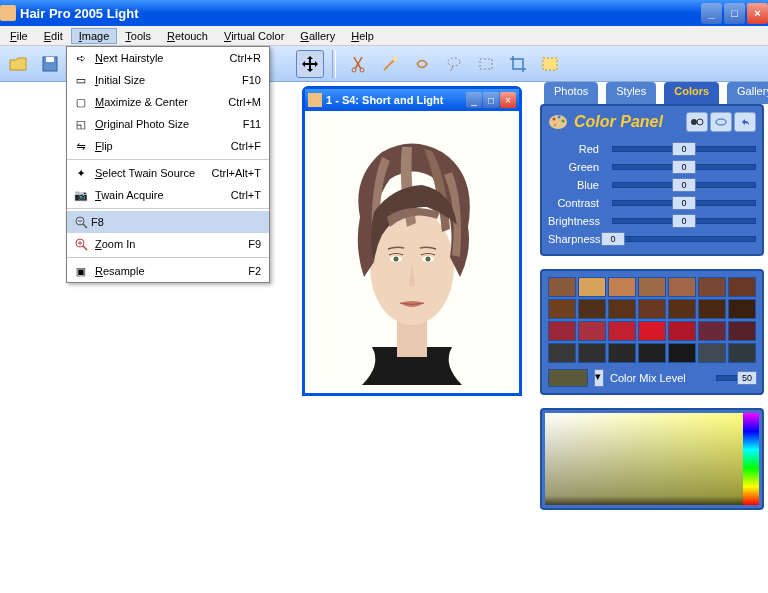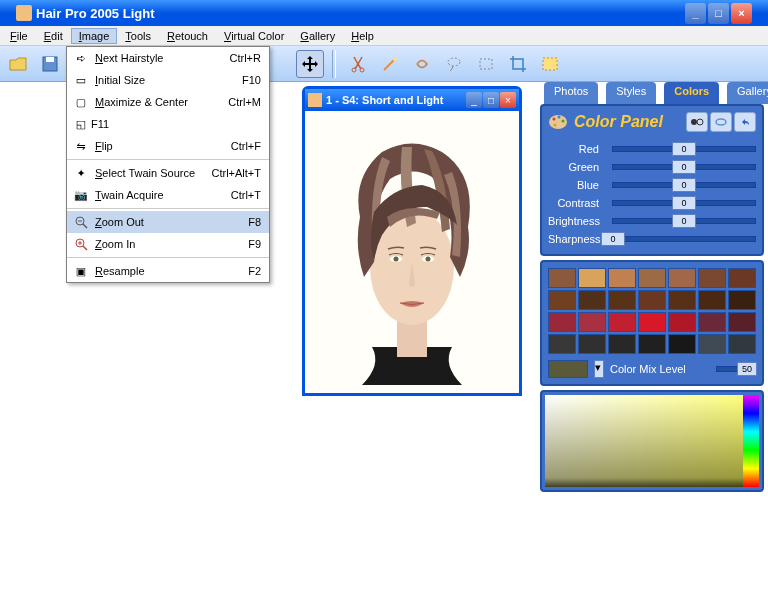--- a/index.html
+++ b/index.html
@@ -1,18 +1,18 @@
 <!DOCTYPE html>
 <html><head>
 <meta charset="utf-8">
 <style>
 * { box-sizing: border-box; margin: 0; padding: 0; font-family: Tahoma, sans-serif; font-size: 11px; }
 body { width: 768px; height: 593px; background: #fff; overflow: hidden; }
 
-.titlebar { height: 26px; background: linear-gradient(to bottom, #3d95ff 0%, #0054e3 50%, #0054e3 100%); display: flex; align-items: center; padding: 0 16px; color: #fff; }
+.titlebar { height: 26px; background: linear-gradient(to bottom, #3d95ff 0%, #0054e3 50%, #0054e3 100%); display: flex; align-items: center; padding: 0 0; color: #fff; }
 .titlebar .app-icon { width: 16px; height: 16px; margin-right: 4px; background: #f0c080; border-radius: 2px; }
 .titlebar .title { flex: 1; font-weight: bold; font-size: 13px; }
 .titlebar .win-btns { display: flex; gap: 2px; }
 .titlebar .win-btn { width: 21px; height: 21px; border-radius: 3px; display: flex; align-items: center; justify-content: center; font-weight: bold; color: #fff; }
 .min-btn, .max-btn { background: linear-gradient(to bottom, #7ba7e8, #3d6fc8); }
 .close-btn { background: linear-gradient(to bottom, #f5a090, #e04030); }
 
 .menubar { height: 20px; background: #f0f0f0; display: flex; align-items: center; padding: 0 2px; border-bottom: 1px solid #ccc; }
 .menubar .menu-item { padding: 2px 8px; cursor: default; }
 .menubar .menu-item.active { background: #c5d7ef; border: 1px solid #88a8d8; padding: 1px 7px; }
@@ -44,21 +44,21 @@
 .child-window .photo-area { height: calc(100% - 22px); background: #fffef8; display: flex; align-items: center; justify-content: center; position: relative; }
 
 
 .face-svg { width: 200px; height: 270px; }
 
 .right-panel { position: absolute; top: 82px; right: 4px; width: 224px; bottom: 4px; }
 .tabs { height: 22px; display: flex; gap: 8px; padding-left: 4px; }
 .tab { padding: 3px 10px; background: #5080d0; color: #fff; border-radius: 4px 4px 0 0; font-size: 11px; }
 .tab.active { background: #3060c0; color: #ffcc33; font-weight: bold; }
 
-.panel-box { background: #4070c8; border: 2px solid #2050a0; border-radius: 4px; padding: 6px; margin-bottom: 4px; }
+.panel-box { background: #4070c8; border: 2px solid #2050a0; border-radius: 4px; padding: 6px; margin-bottom: 13px; }
 .color-panel-header { display: flex; align-items: center; margin-bottom: 8px; }
 .color-panel-header .palette-icon { width: 20px; height: 18px; margin-right: 6px; }
 .color-panel-header .cp-title { flex: 1; color: #ffcc33; font-size: 16px; font-style: italic; font-weight: bold; }
 .color-panel-header .hdr-btns { display: flex; gap: 2px; }
 .color-panel-header .hdr-btn { width: 22px; height: 20px; background: #d0e0f8; border: 1px solid #88a8d0; border-radius: 3px; display: flex; align-items: center; justify-content: center; }
 
 .slider-row { display: flex; align-items: center; height: 17px; margin-bottom: 1px; }
 .slider-row .sl-label { width: 64px; text-align: right; color: #fff; padding-right: 13px; }
 .slider-row .sl-track { flex: 1; height: 6px; background: #2050a0; border: 1px solid #1840a0; position: relative; }
 .slider-row .sl-thumb { position: absolute; top: -5px; width: 24px; height: 14px; background: #d0e0f8; border: 1px solid #6080c0; font-size: 9px; display: flex; align-items: center; justify-content: center; color: #000; }
@@ -175,20 +175,21 @@
       <div class="menu-label"><u>I</u>nitial Size</div>
       <div class="menu-shortcut">F10</div>
     </div>
     <div class="menu-row">
       <div class="menu-icon" style="font-size: 11px;">▢</div>
       <div class="menu-label"><u>M</u>aximize &amp; Center</div>
       <div class="menu-shortcut">Ctrl+M</div>
     </div>
     <div class="menu-row">
       <div class="menu-icon" style="font-size: 11px;">◱</div>
+      <div class="menu-label"><u>O</u>riginal Photo Size</div>
       <div class="menu-shortcut">F11</div>
     </div>
     <div class="menu-row">
       <div class="menu-icon" style="font-size: 11px;">⇋</div>
       <div class="menu-label"><u>F</u>lip</div>
       <div class="menu-shortcut">Ctrl+F</div>
     </div>
     <div class="menu-sep"></div>
     <div class="menu-row">
       <div class="menu-icon" style="font-size: 11px;">✦</div>
@@ -202,21 +203,20 @@
     </div>
     <div class="menu-sep"></div>
     <div class="menu-row highlighted">
       <div class="menu-icon" style="font-size: 11px;">
         <svg width="14" height="14" viewBox="0 0 14 14">
           <circle cx="6" cy="6" r="4" fill="none" stroke="#555"></circle>
           <line x1="9" y1="9" x2="13" y2="13" stroke="#555" stroke-width="1.5"></line>
           <line x1="4" y1="6" x2="8" y2="6" stroke="#555"></line>
         </svg>
       </div>
-      <div class="menu-label"><u>Z</u>oom Out</div>
       <div class="menu-shortcut">F8</div>
     </div>
     <div class="menu-row">
       <div class="menu-icon" style="font-size: 11px;">
         <svg width="14" height="14" viewBox="0 0 14 14">
           <circle cx="6" cy="6" r="4" fill="none" stroke="#c04040"></circle>
           <line x1="9" y1="9" x2="13" y2="13" stroke="#c04040" stroke-width="1.5"></line>
           <line x1="4" y1="6" x2="8" y2="6" stroke="#c04040"></line>
           <line x1="6" y1="4" x2="6" y2="8" stroke="#c04040"></line>
         </svg>

